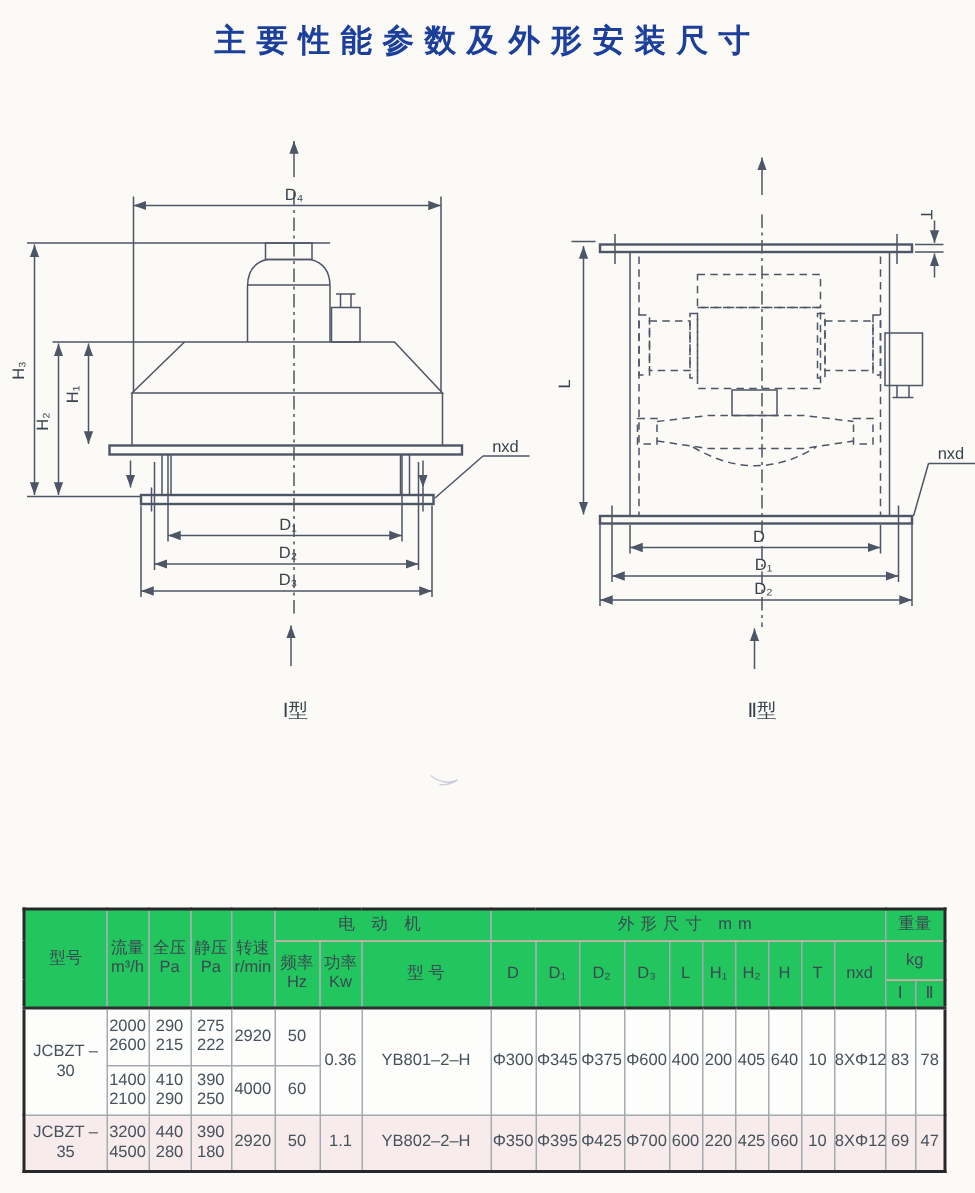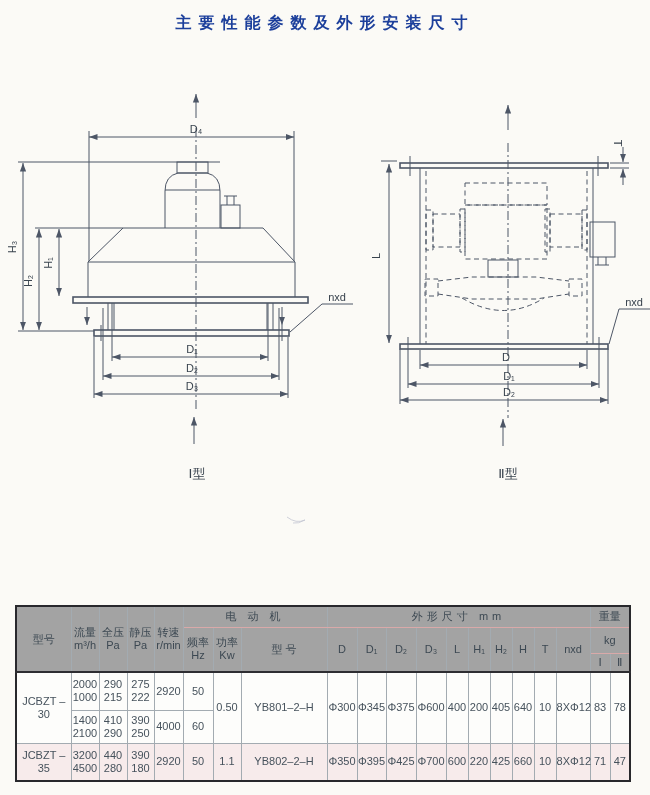--- a/index.html
+++ b/index.html
@@ -1,27 +1,27 @@
 <!DOCTYPE html>
 <html><head>
 <meta charset="utf-8">
 <style>
   html,body{margin:0;padding:0}
   body{width:650px;height:795px;background:#fbfaf6;font-family:"Liberation Sans","DejaVu Sans",sans-serif;position:relative;overflow:hidden;color:#46525c}
-  .title{position:absolute;top:13px;left:0;width:100%;text-align:center;font-size:16px;font-weight:bold;color:#1c3f9b;letter-spacing:7px;margin:0}
+  .title{position:absolute;top:13px;left:0;width:100%;text-align:center;font-size:21px;font-weight:bold;color:#1c3f9b;letter-spacing:7px;margin:0}
   svg.draw{position:absolute;left:0;top:0}
   .ln{stroke:#4d5666;stroke-width:1;fill:none;stroke-linecap:butt}
   .thk{stroke-width:1.6}
   .cl{stroke-dasharray:9 3 2 3}
   .hid{stroke-dasharray:5 3.5}
   .dt{fill:#39434e;font-size:11px}
   .lbl{fill:#39434e;font-size:13px}
   table.spec{border-collapse:collapse;table-layout:fixed;position:absolute;left:15px;top:605px;width:614px;font-size:11px;background:#fdfdfb;border:2px solid #28282c}
   table.spec th,table.spec td{border:1px solid #a3abb1;text-align:center;vertical-align:middle;padding:0;font-weight:normal;line-height:1.18}
-  table.spec thead th{background:#a3a3a3;color:#3c4852}
+  table.spec thead th{background:#22c55e;color:#3c4852}
   th.grp{letter-spacing:4px}
   .pl{border-bottom:1.5px solid #d9a9a9 !important}
   .hb{border-bottom:2px solid #2e2e32 !important}
   tr.pink td{background:#f7ebeb}
   .b2{display:block}
   .stack span{display:block}
 </style>
 </head>
 <body>
 
@@ -221,33 +221,33 @@
     </tr>
   </thead>
   <tbody>
     <tr style="height:38px">
       <td rowspan="2" class="stack">
           <span>JCBZT –</span>
           <span>30</span>
         </td>
       <td class="stack">
           <span>2000</span>
-          <span>1000</span>
+          <span>2600</span>
         </td>
       <td class="stack">
           <span>290</span>
           <span>215</span>
         </td>
       <td class="stack">
           <span>275</span>
           <span>222</span>
         </td>
       <td>2920</td>
       <td>50</td>
-      <td rowspan="2">0.50</td>
+      <td rowspan="2">0.36</td>
       <td rowspan="2">YB801–2–H</td>
       <td rowspan="2">Φ300</td>
       <td rowspan="2">Φ345</td>
       <td rowspan="2">Φ375</td>
       <td rowspan="2">Φ600</td>
       <td rowspan="2">400</td>
       <td rowspan="2">200</td>
       <td rowspan="2">405</td>
       <td rowspan="2">640</td>
       <td rowspan="2">10</td>
@@ -295,17 +295,17 @@
       <td>Φ350</td>
       <td>Φ395</td>
       <td>Φ425</td>
       <td>Φ700</td>
       <td>600</td>
       <td>220</td>
       <td>425</td>
       <td>660</td>
       <td>10</td>
       <td>8XΦ12</td>
-      <td>71</td>
+      <td>69</td>
       <td>47</td>
     </tr>
   </tbody>
 </table>
 
 </body></html>

